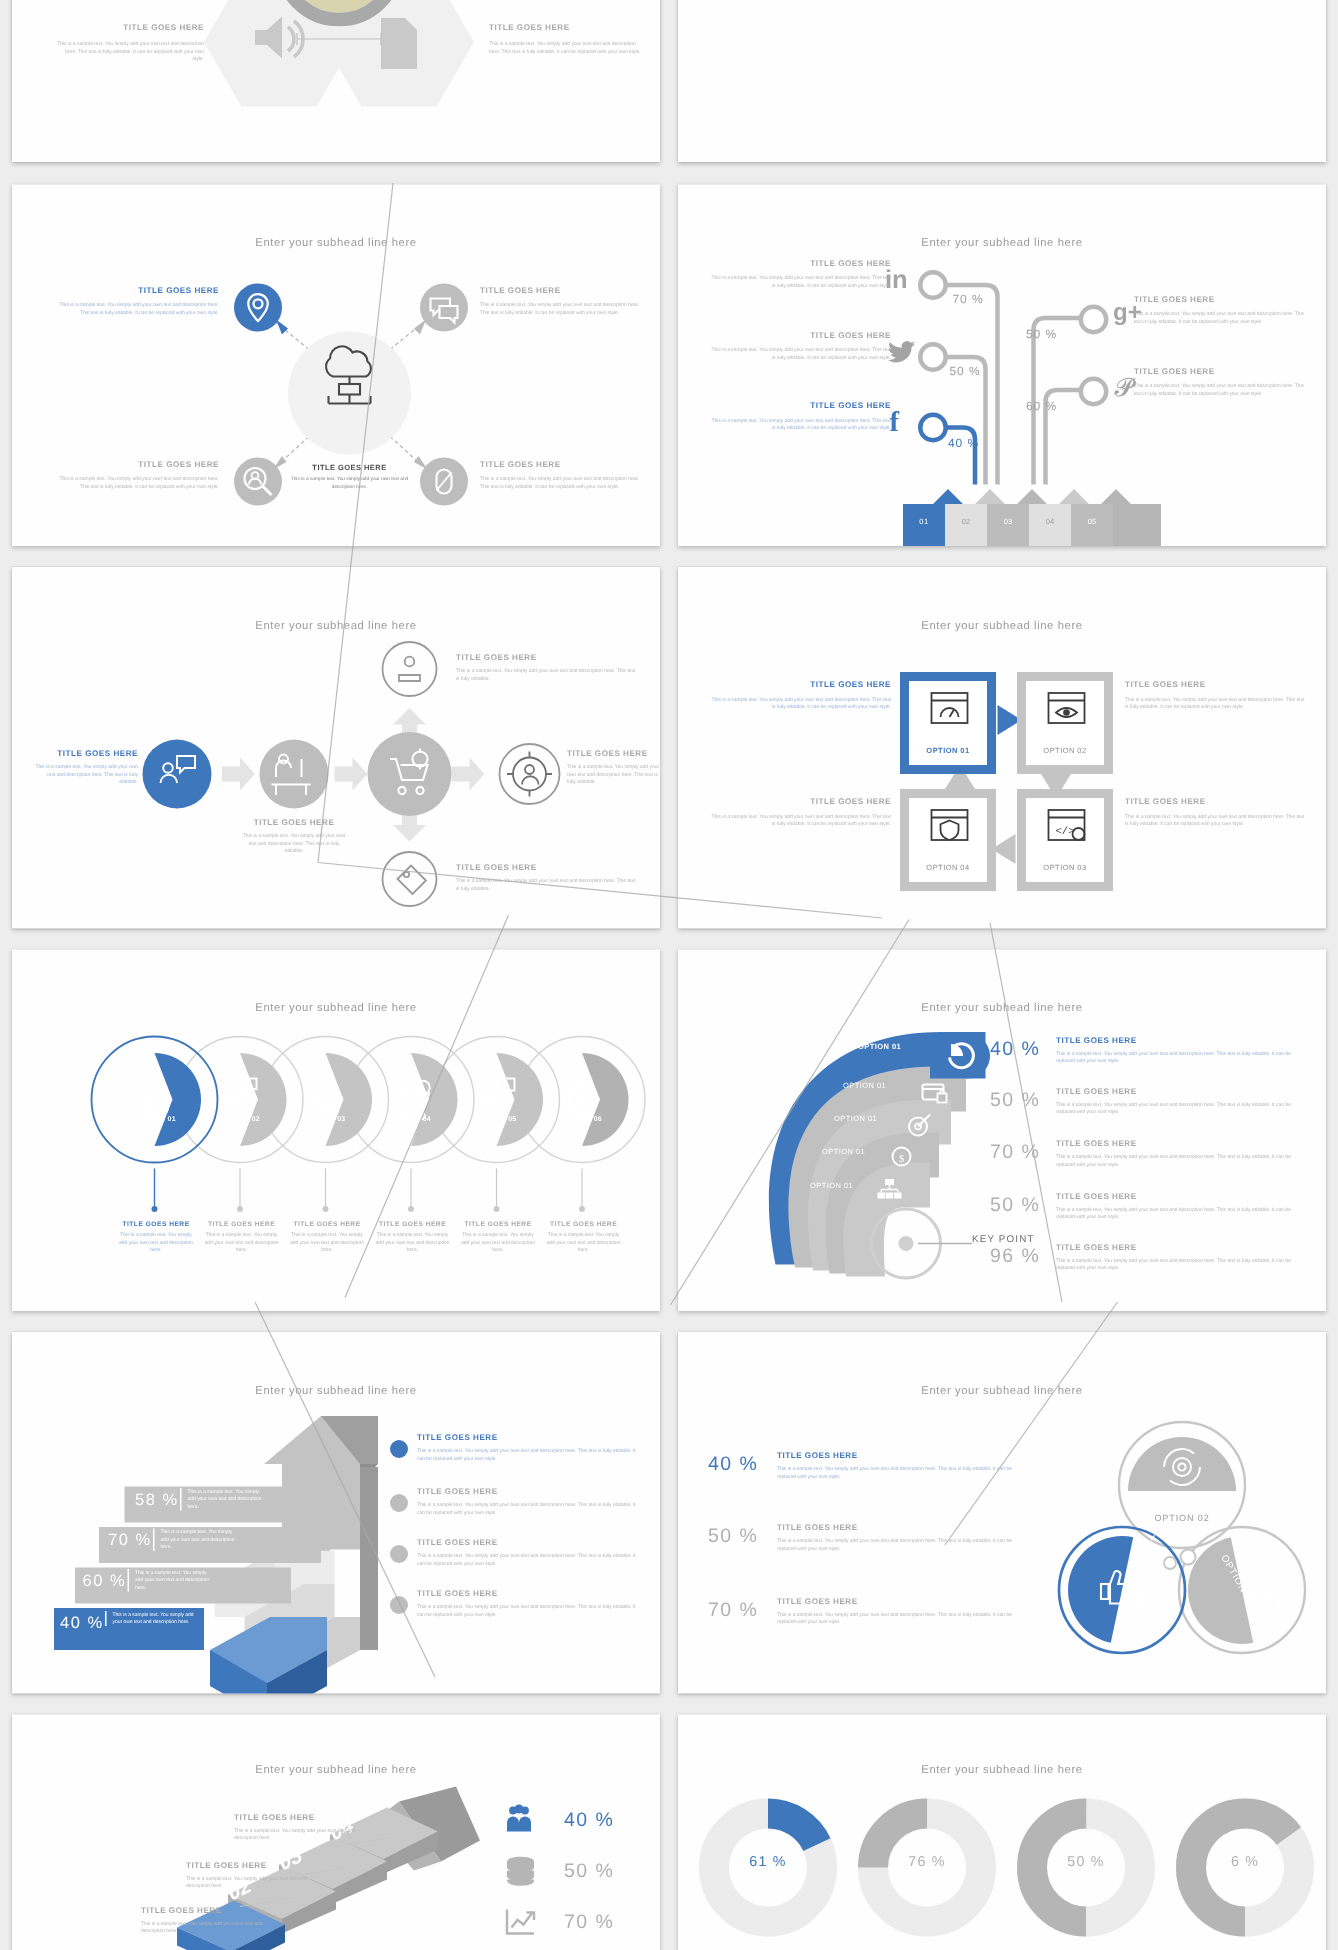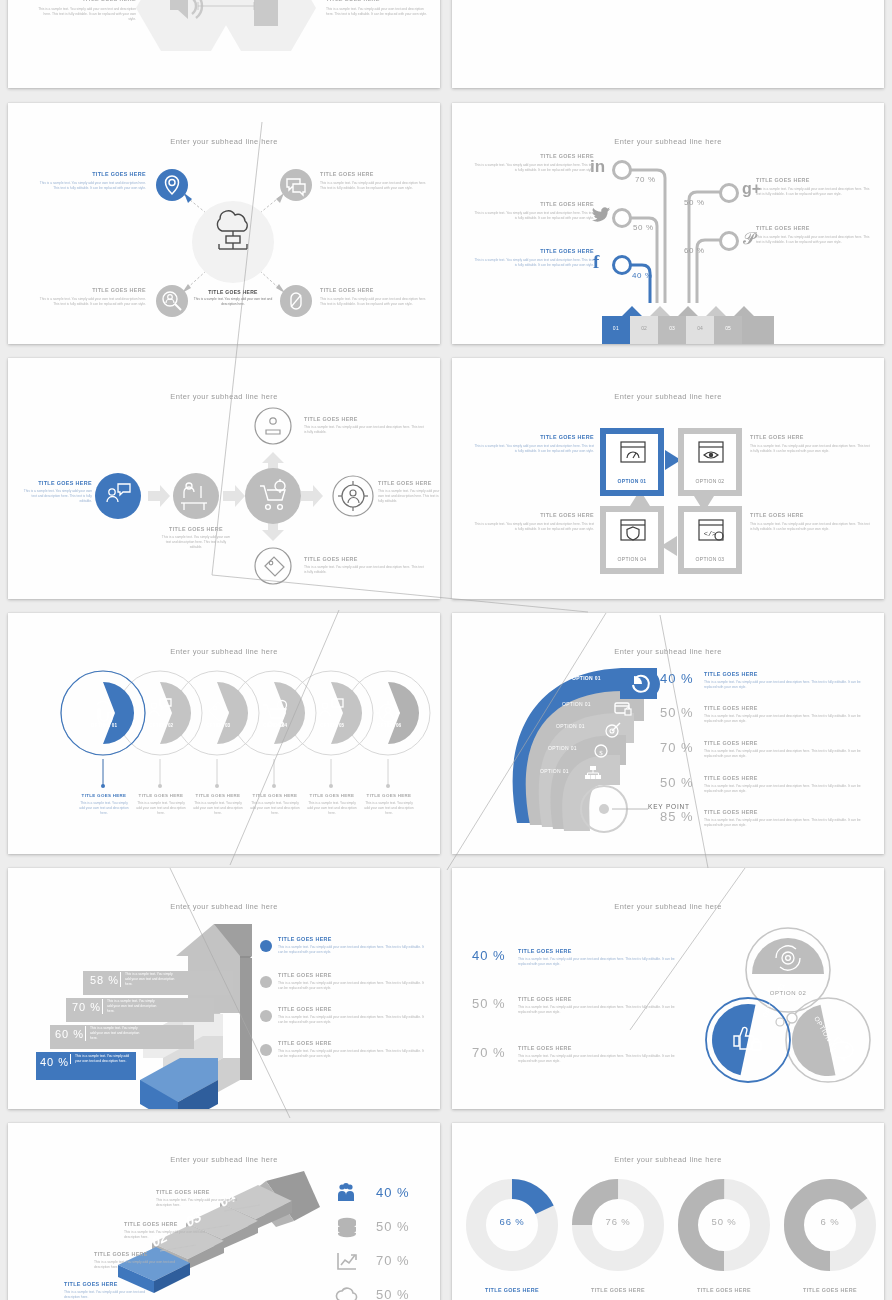--- a/index.html
+++ b/index.html
@@ -10,20 +10,21 @@
     overflow:hidden;
   }
   #page { position:relative; width:892px; height:1300px; background:#ededed; }
 
   
   .slide {
     position:absolute;
     background:#fefefe;
     box-shadow:0 1px 3px rgba(0,0,0,.22), 0 0 1px rgba(0,0,0,.15);
     overflow:hidden;
+    margin-top:20px;
   }
   .subhead {
     position:absolute; left:0; right:0; top:14%;
     text-align:center;
     font-size:7.5px; letter-spacing:.4px;
     color:#9b9b9b;
   }
   .ttl { font-size:5.4px; letter-spacing:.35px; color:#a8a8a8; font-weight:bold; white-space:nowrap;}
   .ttl.b { color:#3f77bd; }
   .body { font-size:3.3px; line-height:1.5; color:#b4b4b4; }
@@ -587,21 +588,21 @@
     <div style="position:absolute; left:208px; top:127px;" class="pct">70 %</div>
     <div style="position:absolute; left:252px; top:127px; width:162px;">
       <div class="ttl">TITLE GOES HERE</div>
       <div class="body" style="margin-top:3px">This is a sample text. You simply add your own text and description here. This text is fully editable. It can be replaced with your own style.</div>
     </div>
     <div style="position:absolute; left:208px; top:162px;" class="pct">50 %</div>
     <div style="position:absolute; left:252px; top:162px; width:162px;">
       <div class="ttl">TITLE GOES HERE</div>
       <div class="body" style="margin-top:3px">This is a sample text. You simply add your own text and description here. This text is fully editable. It can be replaced with your own style.</div>
     </div>
-    <div style="position:absolute; left:208px; top:196px;" class="pct">85 %</div>
+    <div style="position:absolute; left:208px; top:196px;" class="pct">96 %</div>
     <div style="position:absolute; left:252px; top:196px; width:162px;">
       <div class="ttl">TITLE GOES HERE</div>
       <div class="body" style="margin-top:3px">This is a sample text. You simply add your own text and description here. This text is fully editable. It can be replaced with your own style.</div>
     </div>
   </div>
 
   <div class="slide" style="left:8px; top:868px; width:432px; height:241px;">
     <div class="subhead">Enter your subhead line here</div>
     <svg style="position:absolute; left:0; top:0;" width="432" height="241">
 
@@ -788,21 +789,21 @@
     <div style="position:absolute; left:368px; top:164px;" class="pct">50 %</div>
   </div>
 
   <div class="slide" style="left:452px; top:1123px; width:432px; height:190px;">
     <div class="subhead" style="top:17%">Enter your subhead line here</div>
 
     <svg style="position:absolute; left:14px; top:56px;" width="92" height="92" viewBox="0 0 92 92">
       <circle cx="46" cy="46" r="36" fill="none" stroke="#ececec" stroke-width="20"></circle>
       <circle cx="46" cy="46" r="36" fill="none" stroke="#3f77bd" stroke-width="20" stroke-dasharray="40.7 185.5" transform="rotate(-90 46 46)"></circle>
     </svg>
-    <div style="position:absolute; left:14px; top:93px; width:92px; text-align:center; font-size:9.5px; color:#3f77bd; letter-spacing:.8px;">66 %</div>
+    <div style="position:absolute; left:14px; top:93px; width:92px; text-align:center; font-size:9.5px; color:#3f77bd; letter-spacing:.8px;">61 %</div>
     <div style="position:absolute; left:14px; top:164px; width:92px; text-align:center;" class="ttl b">TITLE GOES HERE</div>
 
     <svg style="position:absolute; left:120px; top:56px;" width="92" height="92" viewBox="0 0 92 92">
       <circle cx="46" cy="46" r="36" fill="none" stroke="#ececec" stroke-width="20"></circle>
       <circle cx="46" cy="46" r="36" fill="none" stroke="#b5b5b5" stroke-width="20" stroke-dasharray="56.5 169.6" transform="rotate(-180 46 46)"></circle>
     </svg>
     <div style="position:absolute; left:120px; top:93px; width:92px; text-align:center; font-size:9.5px; color:#b0b0b0; letter-spacing:.8px;">76 %</div>
     <div style="position:absolute; left:120px; top:164px; width:92px; text-align:center;" class="ttl">TITLE GOES HERE</div>
 
     <svg style="position:absolute; left:226px; top:56px;" width="92" height="92" viewBox="0 0 92 92">

